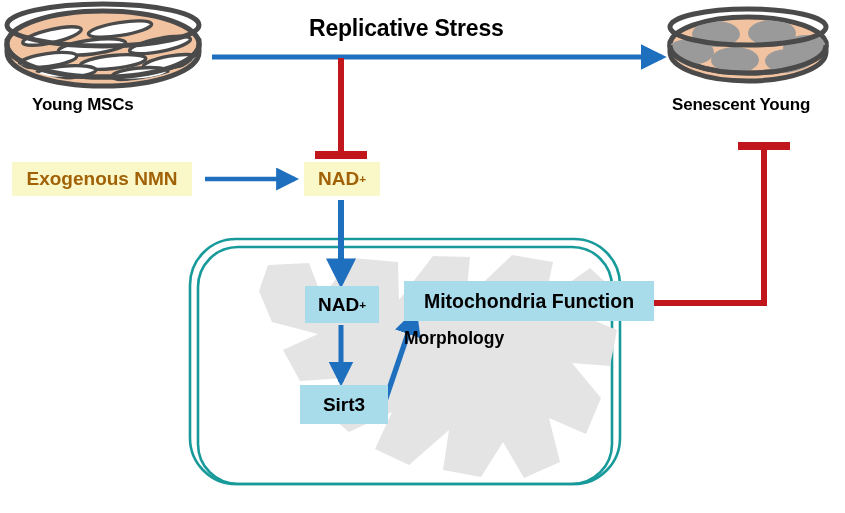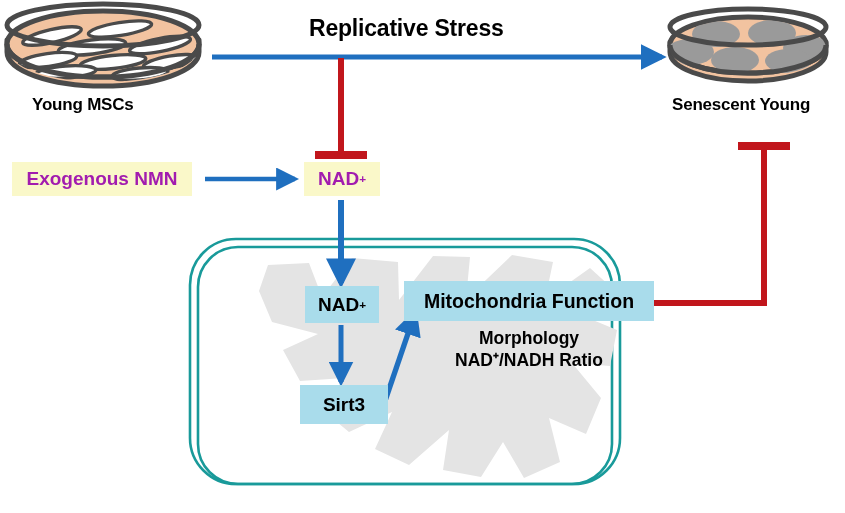--- a/index.html
+++ b/index.html
@@ -39,42 +39,41 @@
   }
   
   .box-yellow {
     position: absolute;
     background: #FAF8C9;
     display: flex;
     align-items: center;
     justify-content: center;
     font-weight: bold;
     font-size: 19px;
-    color: #a21caf;
+    color: #a16207;
     white-space: nowrap;
   }
   
   .box-blue {
     position: absolute;
     background: #A9DCEB;
     display: flex;
     align-items: center;
     justify-content: center;
     font-weight: bold;
     color: #000000;
     white-space: nowrap;
   }
   .title-stress {
     font-size: 23px;
     font-weight: bold;
     color: #000000;
   }
   .param-list {
     position: absolute;
-    text-align: center;
     font-weight: bold;
     font-size: 17.5px;
     line-height: 21.5px;
     color: #000000;
     white-space: nowrap;
   }
   sup {
     font-size: 0.62em;
     vertical-align: super;
     line-height: 0;
@@ -205,16 +204,15 @@
   <div class="box-blue" style="left:300px; top:385px; width:88px; height:39px; font-size:19px;">
     <span>Sirt3</span>
   </div>
 
   <div class="box-blue" style="left:404px; top:281px; width:250px; height:40px; font-size:19.5px;justify-content:center;">
     <span>Mitochondria Function</span>
   </div>
 
   <div class="param-list" style="left:404px; top:328px; width:250px;">
     <div>Morphology</div>
-    <div>NAD⁺/NADH Ratio</div>
   </div>
 
 </div>
 
 </body></html>

